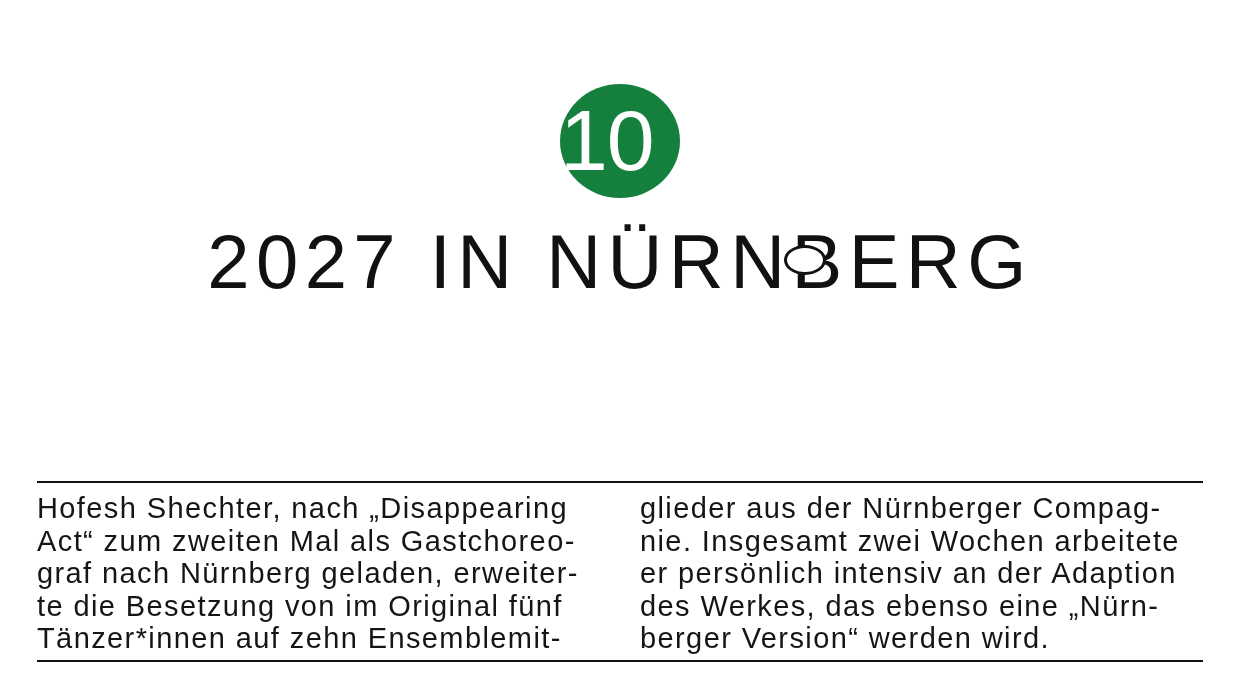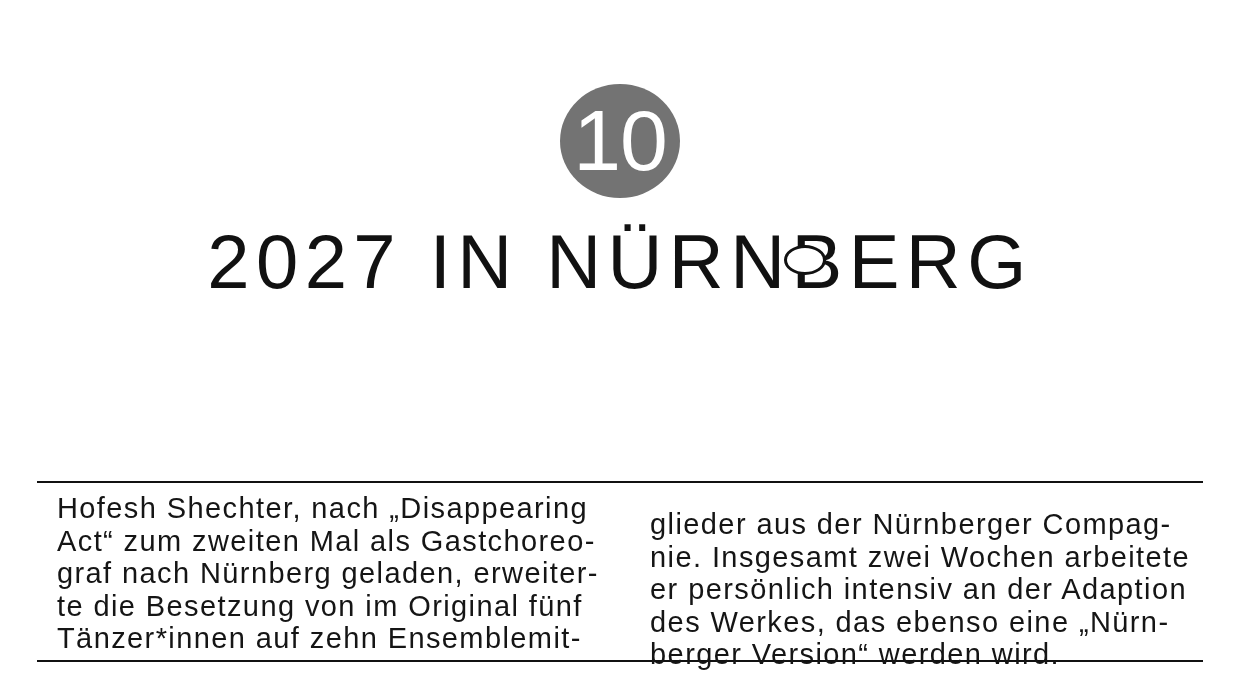--- a/index.html
+++ b/index.html
@@ -13,25 +13,25 @@
     overflow: hidden;
   }
 
   
   .badge {
     position: absolute;
     left: 560px;
     top: 84px;
     width: 120px;
     height: 114px;
-    background: #737373;
+    background: #15803d;
     border-radius: 50%;
     display: flex;
     align-items: center;
-    justify-content: center;
+    justify-content: flex-start;
   }
   .badge-num {
     color: #ffffff;
     font-size: 86px;
     line-height: 1;
     font-weight: 400;
     letter-spacing: -1px;
     transform: translateY(-1px);
   }
 
@@ -83,22 +83,22 @@
     height: 177px;
     padding-top: 9px;
   }
   .col {
     font-size: 29px;
     line-height: 32.5px;
     letter-spacing: 1.4px;
     color: #151515;
     white-space: pre-line;
   }
-  .col-left  { width: 553px; margin-left: 20px; }
-  .col-right { width: 563px; margin-top: 16px; }
+  .col-left  { width: 553px; }
+  .col-right { width: 563px; }
 </style>
 </head>
 <body>
 
 <div class="page">
 
   <div class="badge">
     <span class="badge-num">10</span>
   </div>
 

